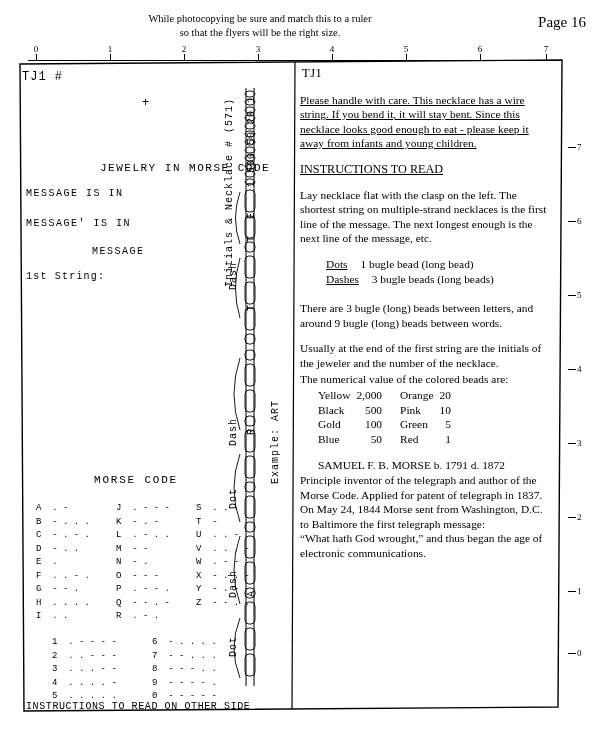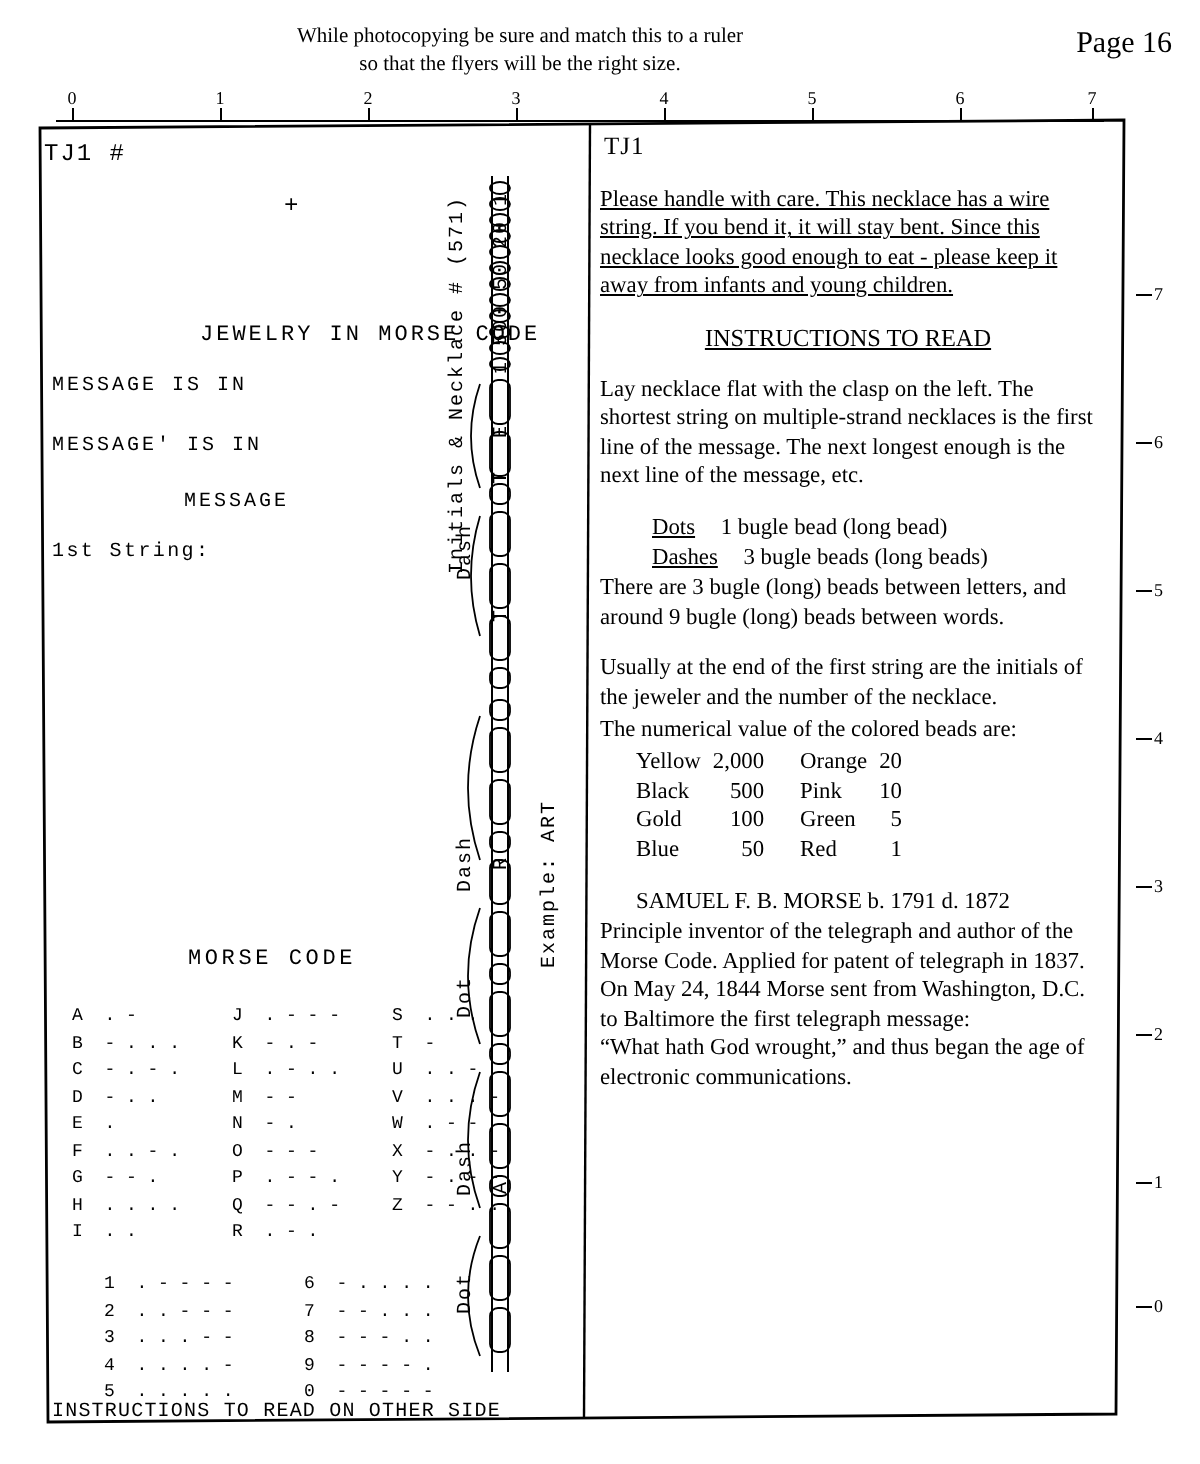--- a/index.html
+++ b/index.html
@@ -175,21 +175,21 @@
     line-height: 14.6px;
   }
   .tj1-right {
     font-size: 12.5px;
     margin: 2px 0 12px 2px;
     letter-spacing: 0.5px;
   }
   .right-col p { margin: 0 0 11px 0; }
   .u { text-decoration: underline; }
   .hdr-instructions {
-    text-align: center;
+    text-align: left;
     text-decoration: underline;
     margin: 0 0 3px 0;
     font-size: 12.2px;
   }
   .kv { margin: 0 0 0 0; }
   .indent1 { padding-left: 26px; }
   table.beads {
     border-collapse: collapse;
     margin-left: 18px;
     font-size: 11.4px;
@@ -386,21 +386,21 @@
 
     <p><span class="u">Please handle with care.  This necklace has a wire string.  If you bend it, it will stay bent.  Since this necklace looks good enough to eat - please keep it away from infants and young children.</span></p>
 
     <p class="hdr-instructions">INSTRUCTIONS TO READ</p>
     <p>Lay necklace flat with the clasp on the left.  The shortest string on multiple-strand necklaces is the first line of the message.  The next longest enough is the next line of the message, etc.</p>
 
     <div class="kv indent1">
       <span class="u">Dots</span>
       <span style="margin-left:10px">1    bugle bead (long bead)</span>
     </div>
-    <div class="kv indent1" style="margin-bottom:1px">
+    <div class="kv indent1" style="margin-bottom:15px">
       <span class="u">Dashes</span>
       <span style="margin-left:10px">3    bugle beads (long beads)</span>
     </div>
     <p>There are 3 bugle (long) beads between letters, and around 9 bugle (long) beads between words.</p>
 
     <p style="margin-bottom:1px">Usually at the end of the first string are the initials of the jeweler and the number of the necklace.</p>
     <p style="margin-bottom:2px">The numerical value of the colored beads are:</p>
 
     <table class="beads">
       <tbody>

